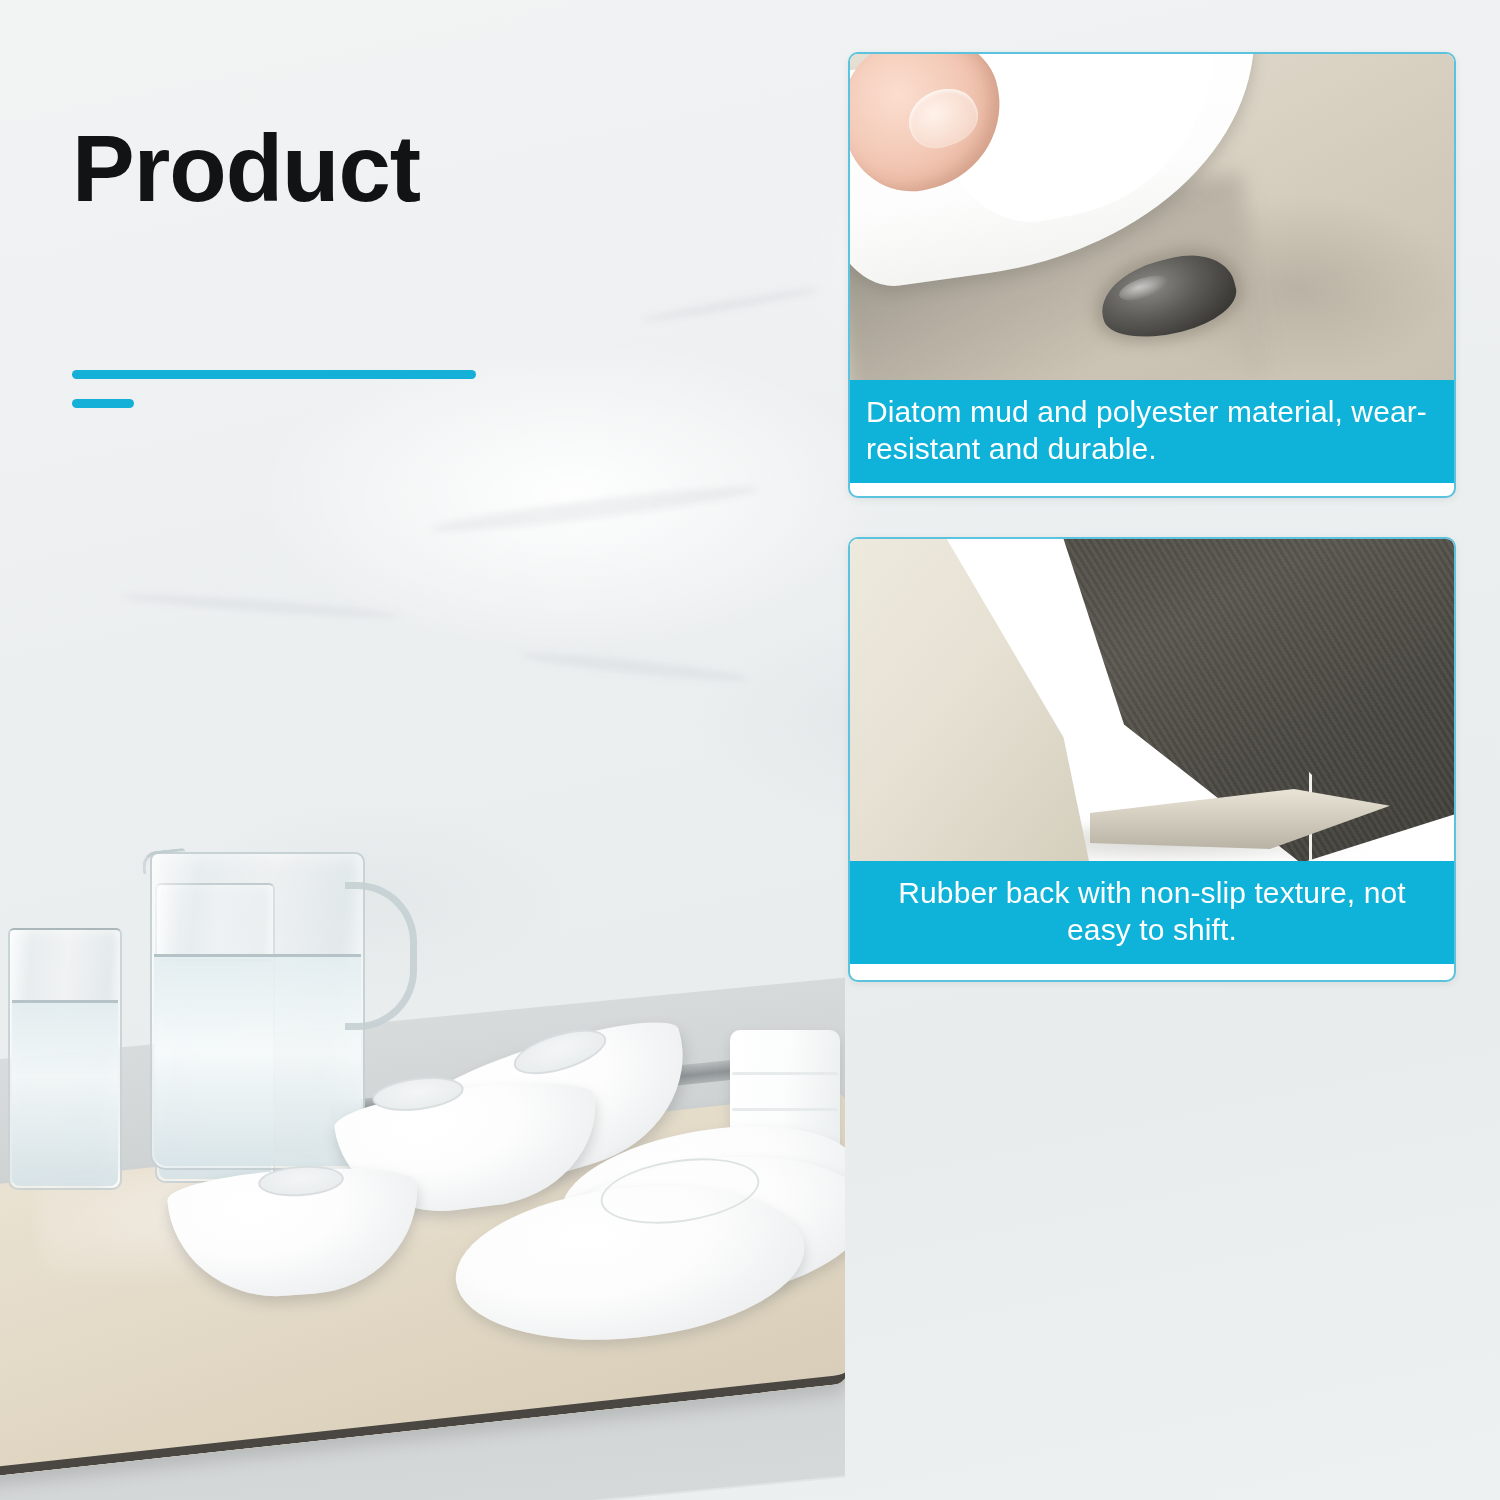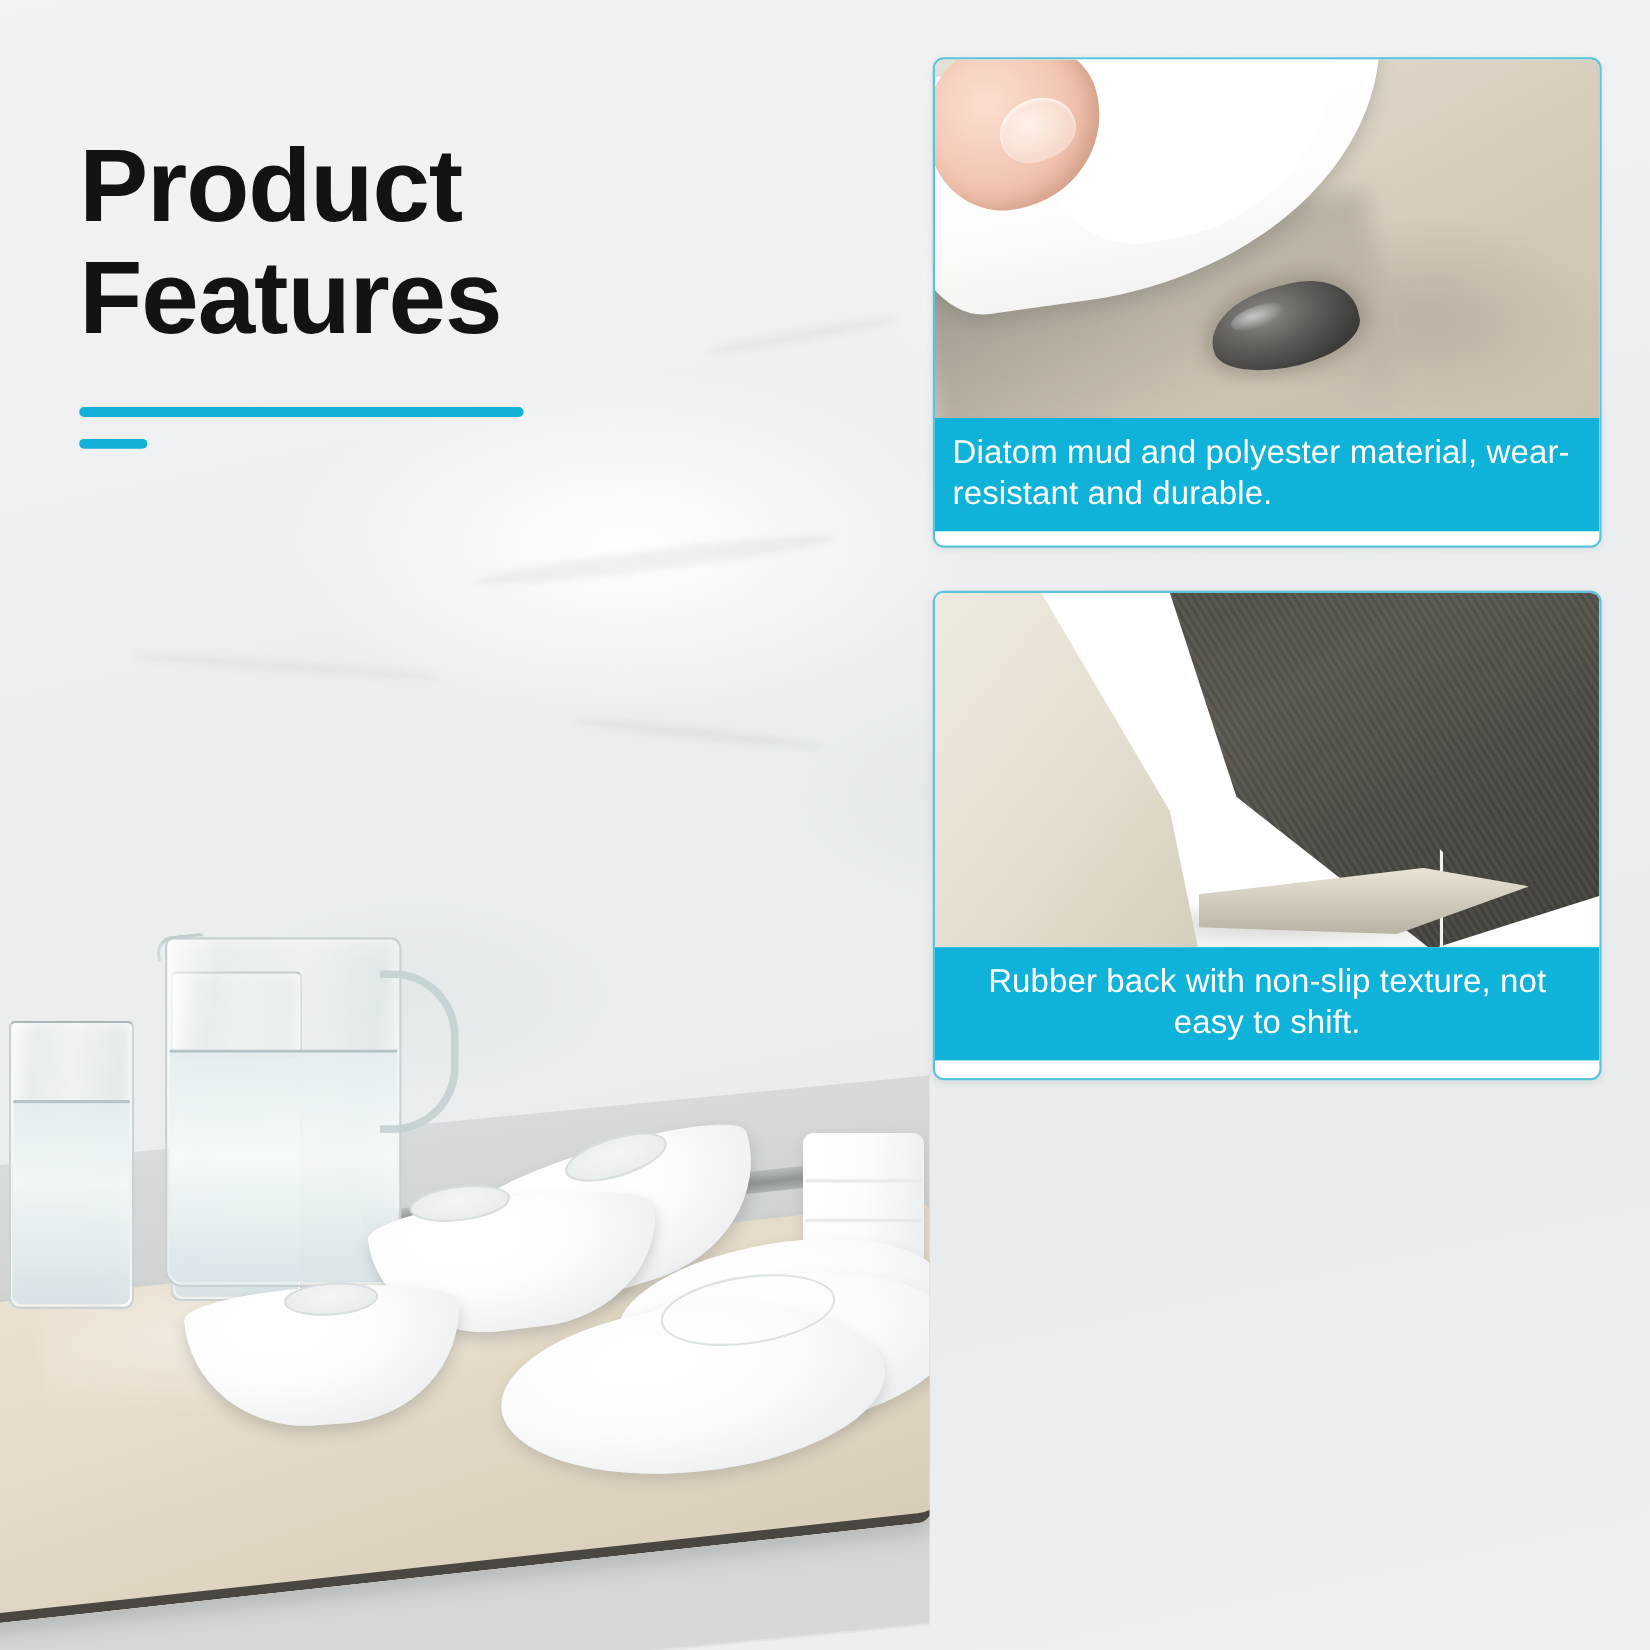--- a/index.html
+++ b/index.html
@@ -348,21 +348,20 @@
 <div id="stage">
 
   <div class="marble-bg"></div>
   <div class="marble-vein" style="left:430px;top:500px;width:330px;height:18px;transform:rotate(-7deg);"></div>
   <div class="marble-vein" style="left:520px;top:660px;width:230px;height:14px;transform:rotate(6deg);"></div>
   <div class="marble-vein" style="left:120px;top:600px;width:280px;height:12px;transform:rotate(4deg);"></div>
   <div class="marble-vein" style="left:640px;top:300px;width:180px;height:10px;transform:rotate(-10deg);"></div>
 
   <div class="title-block">
     <div class="title-line">Product</div>
-    <div class="title-line">Features</div>
   </div>
   <div class="rule-long"></div>
   <div class="rule-short"></div>
 
   <div class="scene">
     <div class="counter"></div>
     <div class="counter-edge"></div>
     <div class="counter-front"></div>
     <div class="sink-rail"></div>
 

